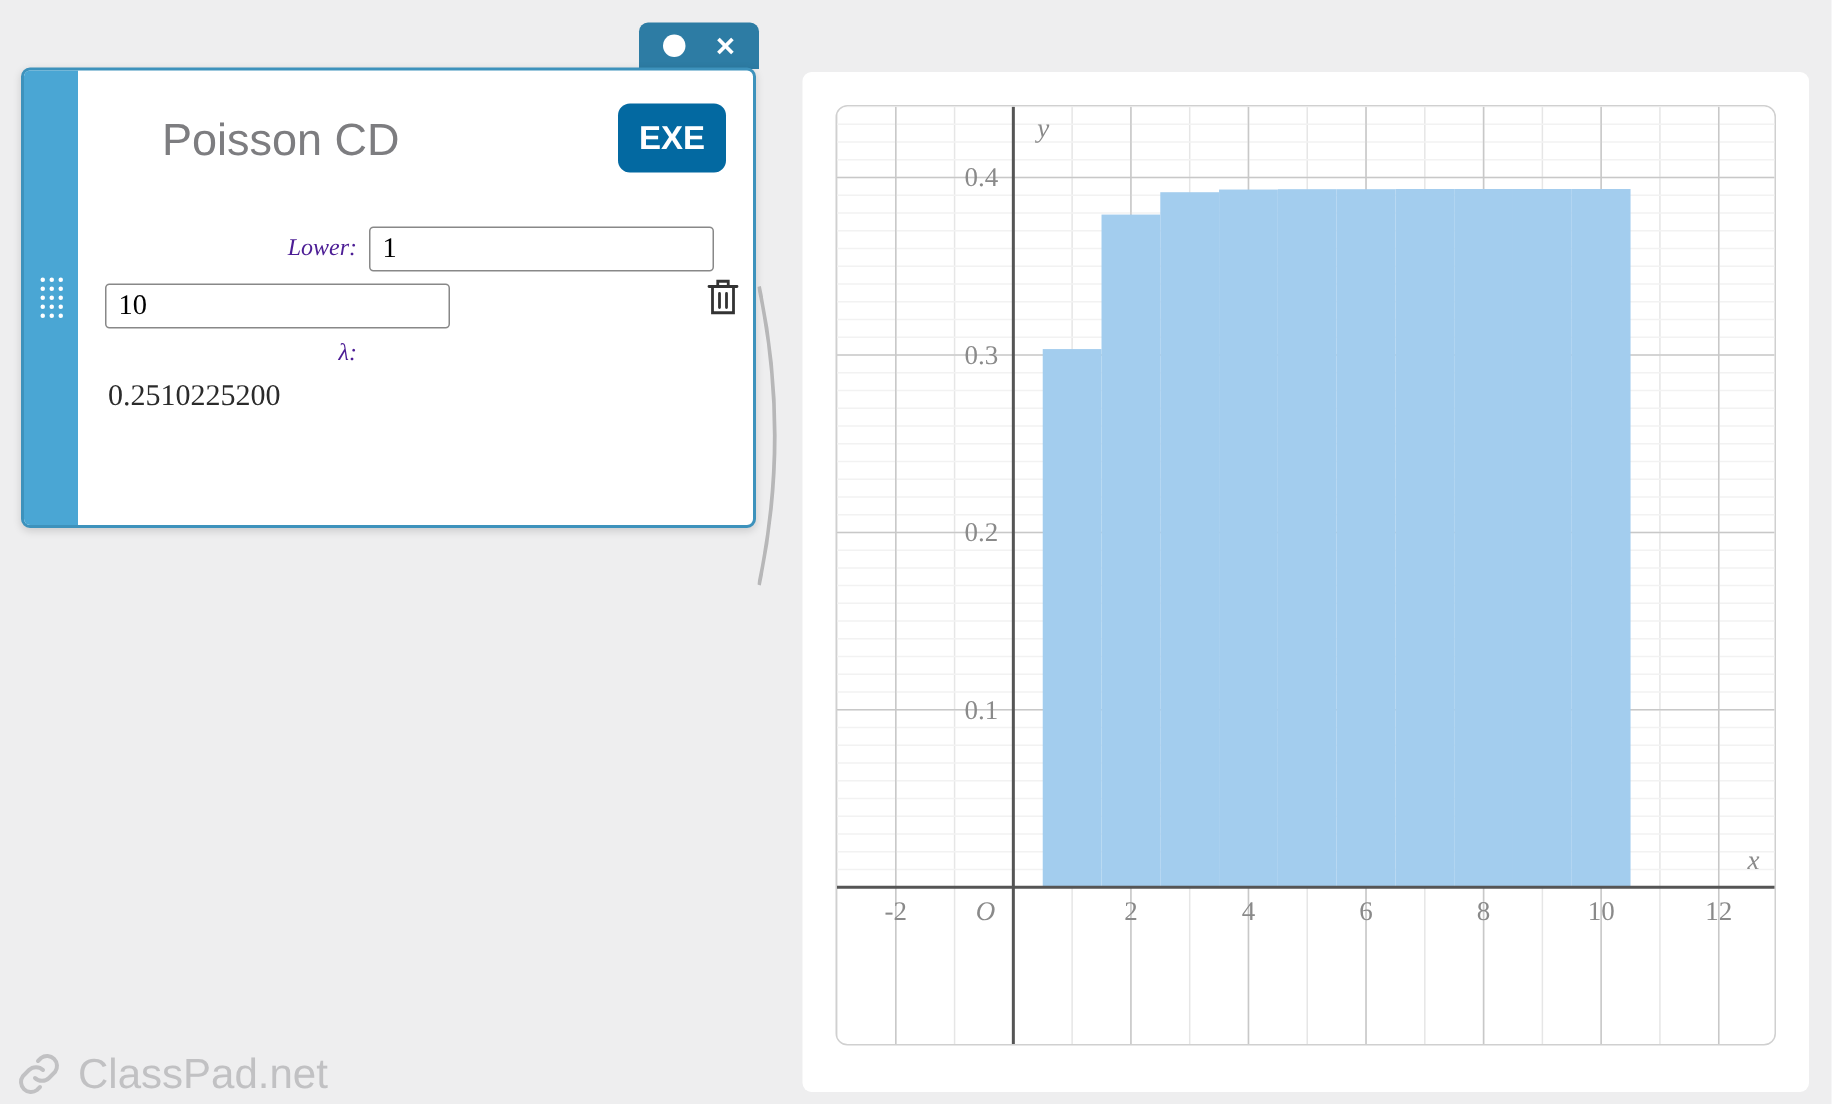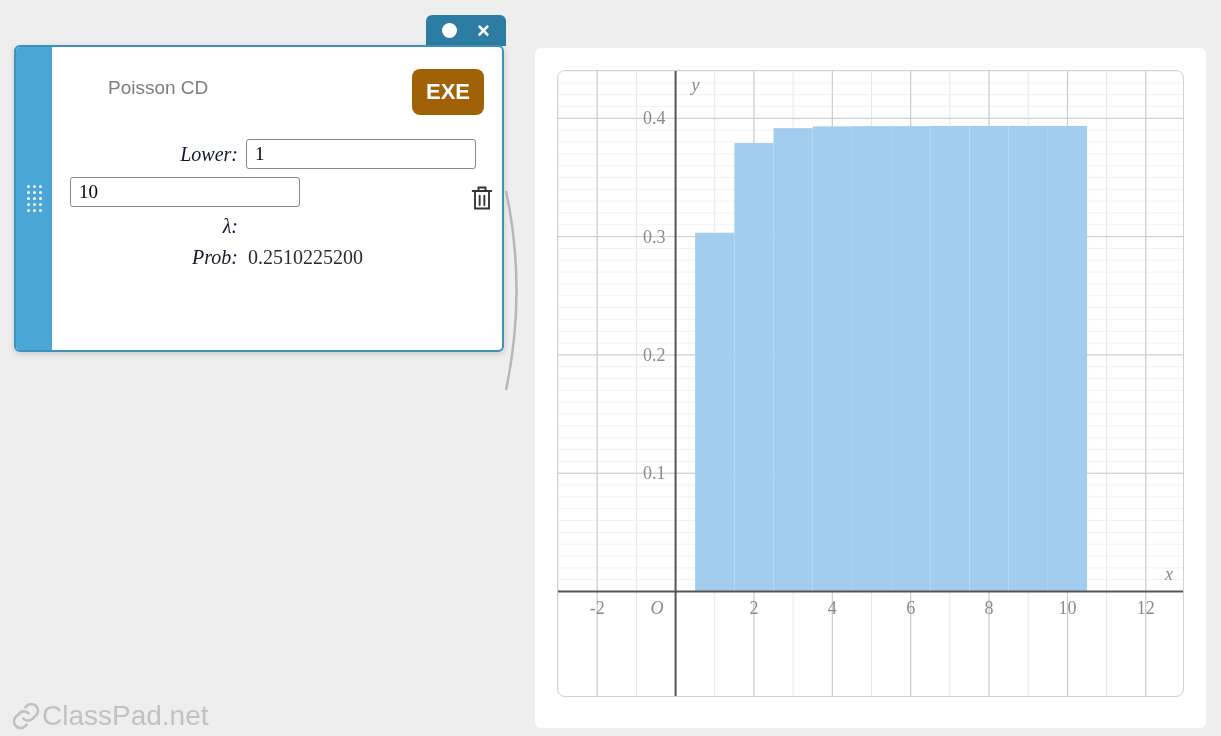--- a/index.html
+++ b/index.html
@@ -42,51 +42,51 @@
   }
   .panel-grip div {
     width: 3px; height: 3px; border-radius: 50%; background: #fff;
   }
   .panel-body {
     flex: 1;
     padding: 30px 18px;
     position: relative;
   }
   .panel-title {
-    font-size: 19px;
+    font-size: 30px;
     color: #7d7d80;
     font-weight: 400;
     margin: 0 0 40px 38px;
     font-family: Arial, sans-serif;
   }
   .exe-btn {
     position: absolute;
     right: 18px;
     top: 22px;
-    background: #a16207;
+    background: #0369a1;
     color: #fff;
     border: none;
     border-radius: 8px;
     padding: 10px 14px;
     font-size: 22px;
     font-weight: bold;
     font-family: Arial, sans-serif;
     cursor: pointer;
   }
   .form-row {
     display: flex;
     align-items: center;
     margin-bottom: 8px;
   }
   .form-label {
     width: 176px;
     text-align: right;
     padding-right: 8px;
-    font-size: 20px;
-    color: #0f172a;
+    font-size: 16px;
+    color: #4c1d95;
     font-style: italic;
     font-family: Georgia, serif;
   }
   .form-input {
     width: 230px;
     height: 30px;
     border: 1px solid #888;
     border-radius: 3px;
     padding: 2px 8px;
     font-size: 19px;
@@ -157,20 +157,21 @@
   }
   svg.chart { display: block; }
 
   
   .brand {
     position: absolute;
     left: 10px;
     bottom: 4px;
     display: flex;
     align-items: center;
+    gap: 10px;
     color: #c1c1c3;
     font-size: 28px;
     font-family: Arial, sans-serif;
   }
 </style>
 </head>
 <body>
 
 <div class="tabbar">
   <span class="tab-dot"></span>
@@ -205,21 +206,20 @@
       <div class="form-label">Lower:</div>
       <input class="form-input" value="1" style="">
     </div>
     <div class="form-row">
       <input class="form-input" value="10" style="">
     </div>
     <div class="form-row">
       <div class="form-label">λ:</div>
     </div>
     <div class="form-row">
-      <div class="form-label">Prob:</div>
       <div class="form-value">0.2510225200</div>
     </div>
 
     <svg class="trash-btn" viewBox="0 0 24 24">
       <path d="M4 6 H20 M9 3 H15 V6 H9 Z M6 6 V21 H18 V6 M10 10 V18 M14 10 V18" fill="none" stroke="#333" stroke-width="1.6" stroke-linecap="round"></path>
     </svg>
   </div>
 </div>
 
 <svg class="connector" width="30" height="210">

